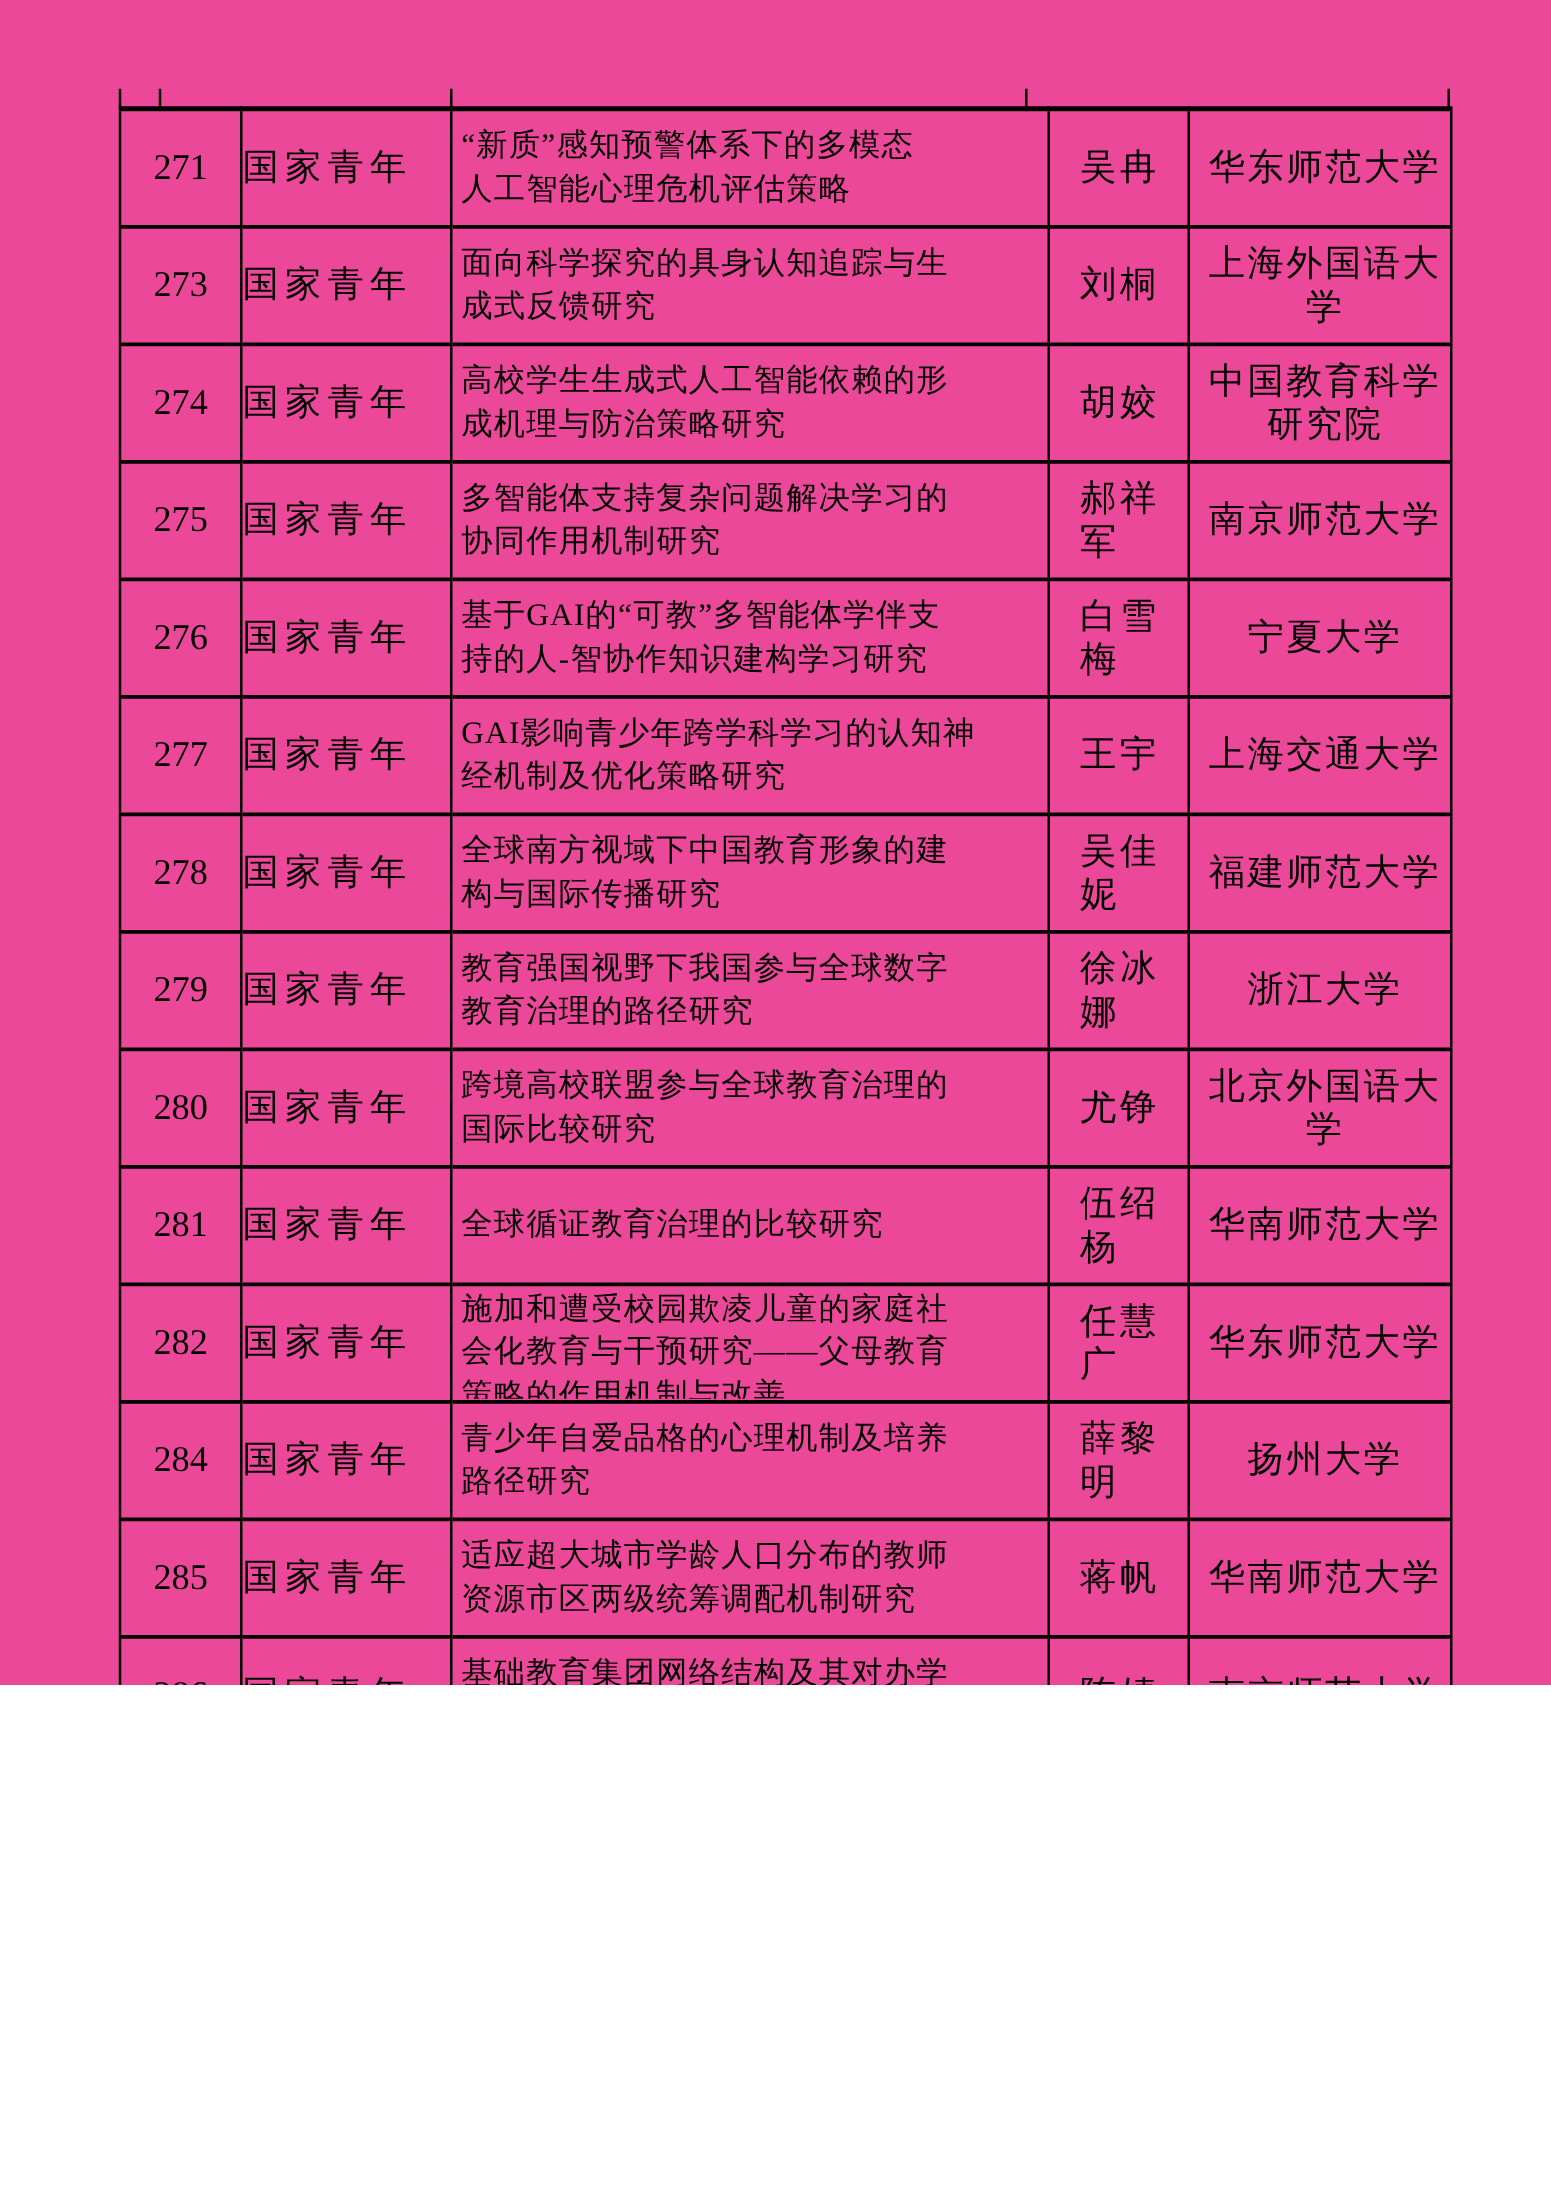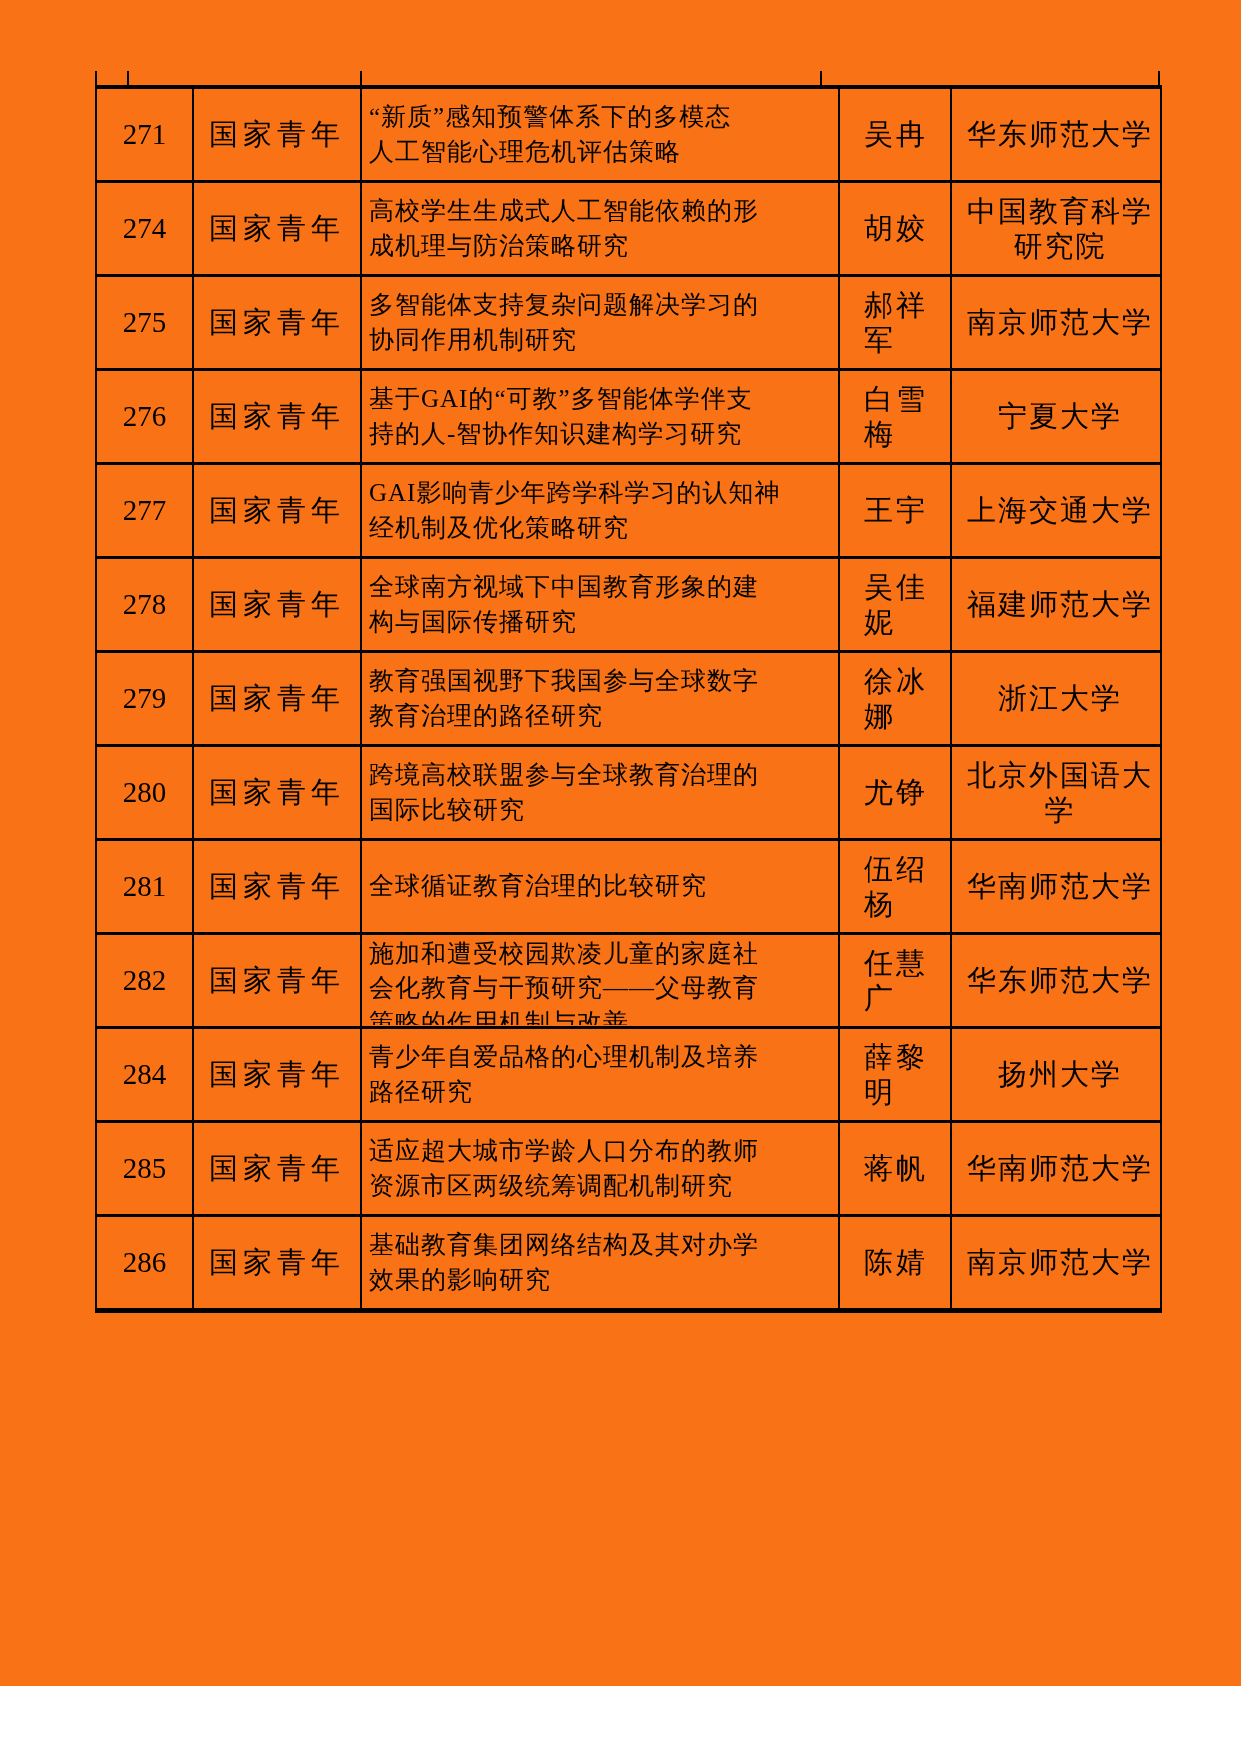--- a/index.html
+++ b/index.html
@@ -1,20 +1,20 @@
 <!DOCTYPE html>
 <html><head>
 <meta charset="utf-8">
 <style>
   html,body{margin:0;padding:0;}
   .page{
     position:relative;
     width:1241px;
-    height:1686px;
-    background:#f97316;
+    height:1348px;
+    background:#ec4899;
     font-family:"Liberation Serif","DejaVu Serif",serif;
     color:#000000;
     overflow:hidden;
   }
   table.grant-table{
     position:absolute;
     left:95px;
     top:85px;
     width:1065px;
     table-layout:fixed;
@@ -35,21 +35,21 @@
   }
   table.grant-table tr:last-child td{border-bottom-width:5px;}
   .cell{
     max-height:88px;
     overflow:hidden;
     white-space:pre-line;
     font-size:29px;
     line-height:34.5px;
   }
   td.c-num .cell{text-align:center;}
-  td.c-cat .cell{text-align:center;letter-spacing:5px;}
+  td.c-cat .cell{letter-spacing:5px;}
   td.c-title .cell{font-size:25px;letter-spacing:1px;padding:0 4px 0 7px;}
   td.c-name .cell{padding-left:24px;letter-spacing:3px;}
   td.c-inst .cell{padding-left:8px;letter-spacing:2px;text-align:center;}
   
   .stub{
     position:absolute;
     top:71px;
     width:2px;
     height:16px;
     background:#000;
@@ -93,20 +93,39 @@
           </td>
       <td class="c-name">
             <div class="cell">吴冉</div>
           </td>
       <td class="c-inst">
             <div class="cell">华东师范大学</div>
           </td>
     </tr>
         <tr>
       <td class="c-num">
+            <div class="cell">273</div>
+          </td>
+      <td class="c-cat">
+            <div class="cell">国家青年</div>
+          </td>
+      <td class="c-title">
+            <div class="cell">面向科学探究的具身认知追踪与生
+成式反馈研究</div>
+          </td>
+      <td class="c-name">
+            <div class="cell">刘桐</div>
+          </td>
+      <td class="c-inst">
+            <div class="cell">上海外国语大
+学</div>
+          </td>
+    </tr>
+        <tr>
+      <td class="c-num">
             <div class="cell">274</div>
           </td>
       <td class="c-cat">
             <div class="cell">国家青年</div>
           </td>
       <td class="c-title">
             <div class="cell">高校学生生成式人工智能依赖的形
 成机理与防治策略研究</div>
           </td>
       <td class="c-name">

